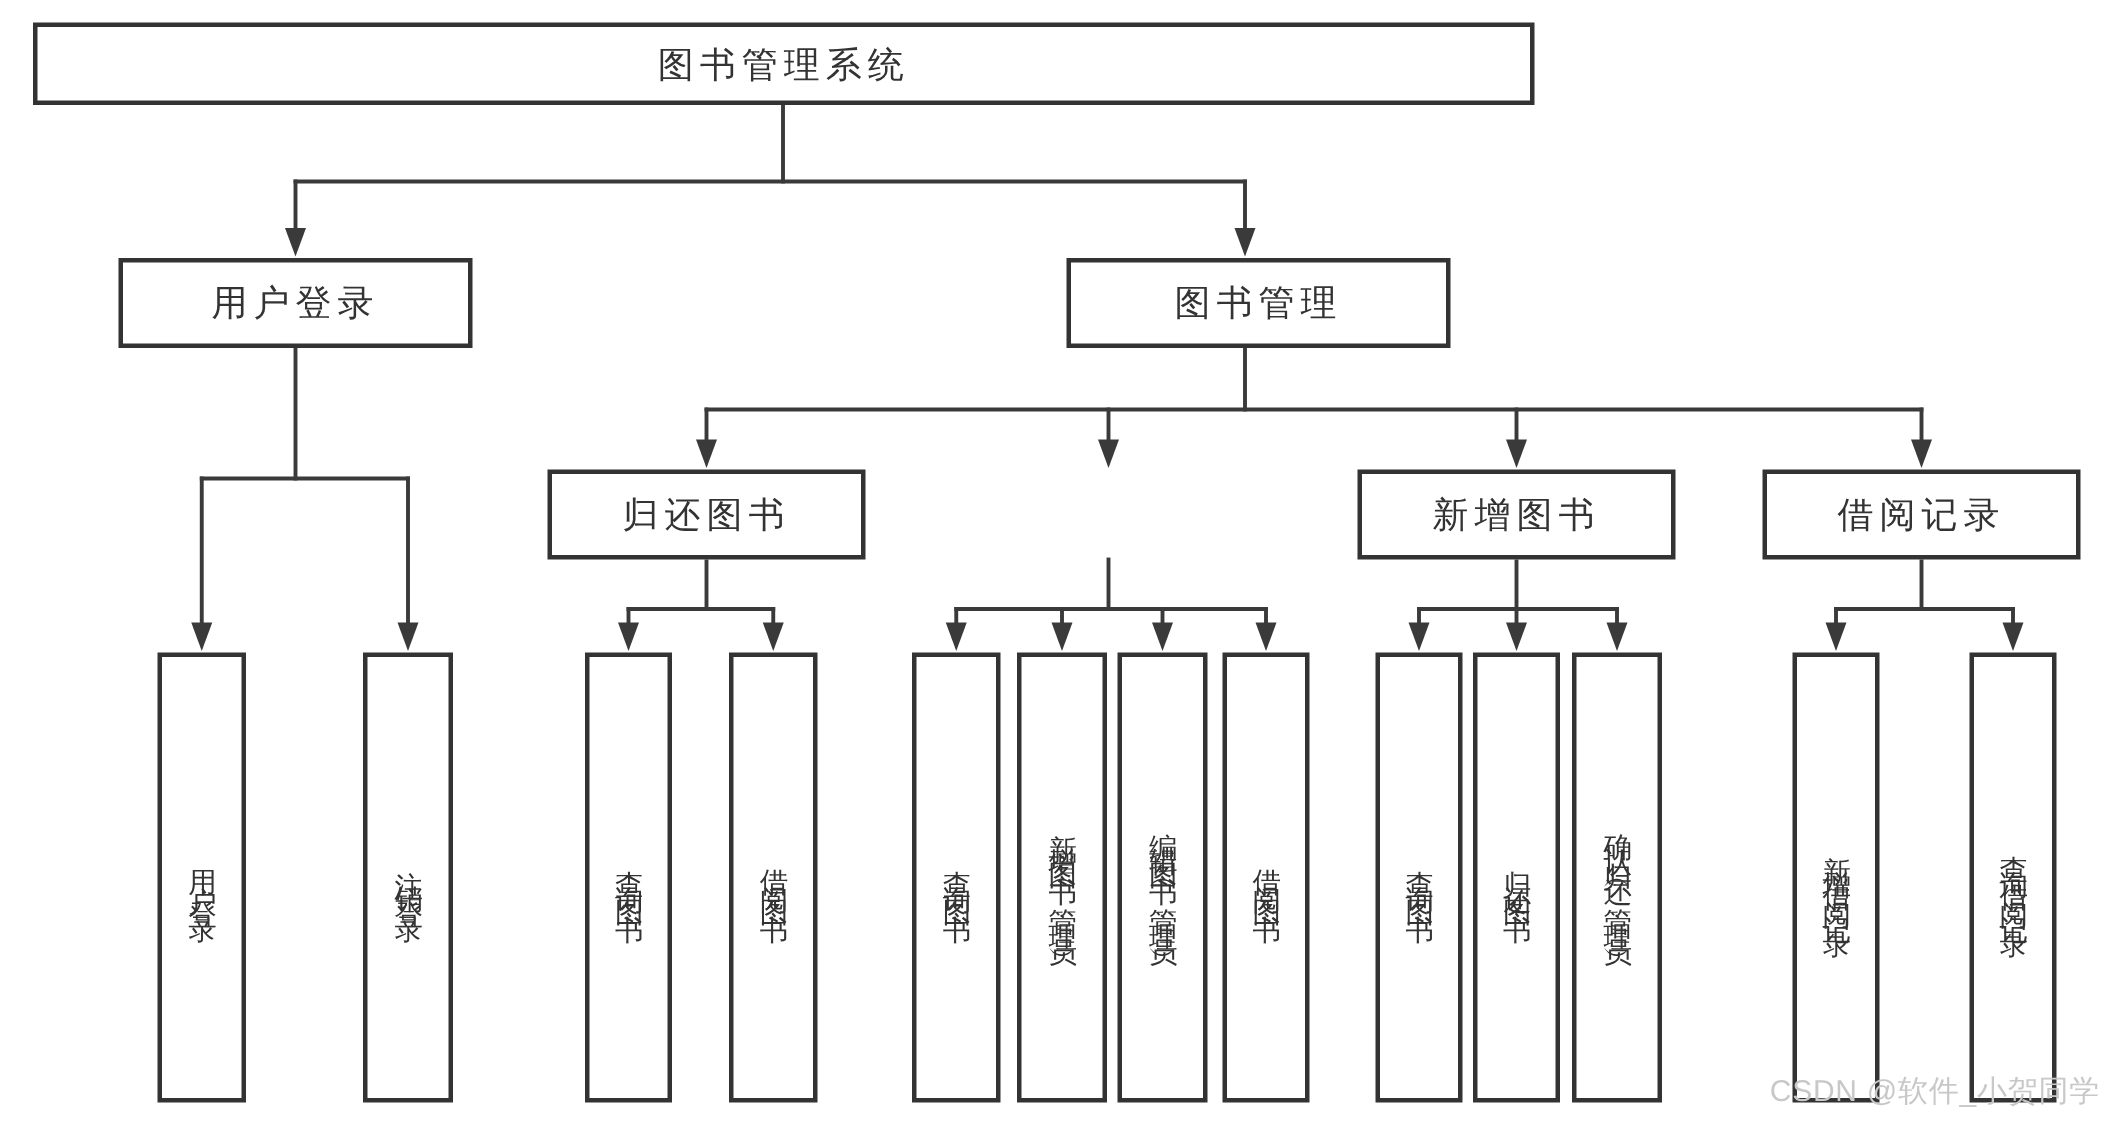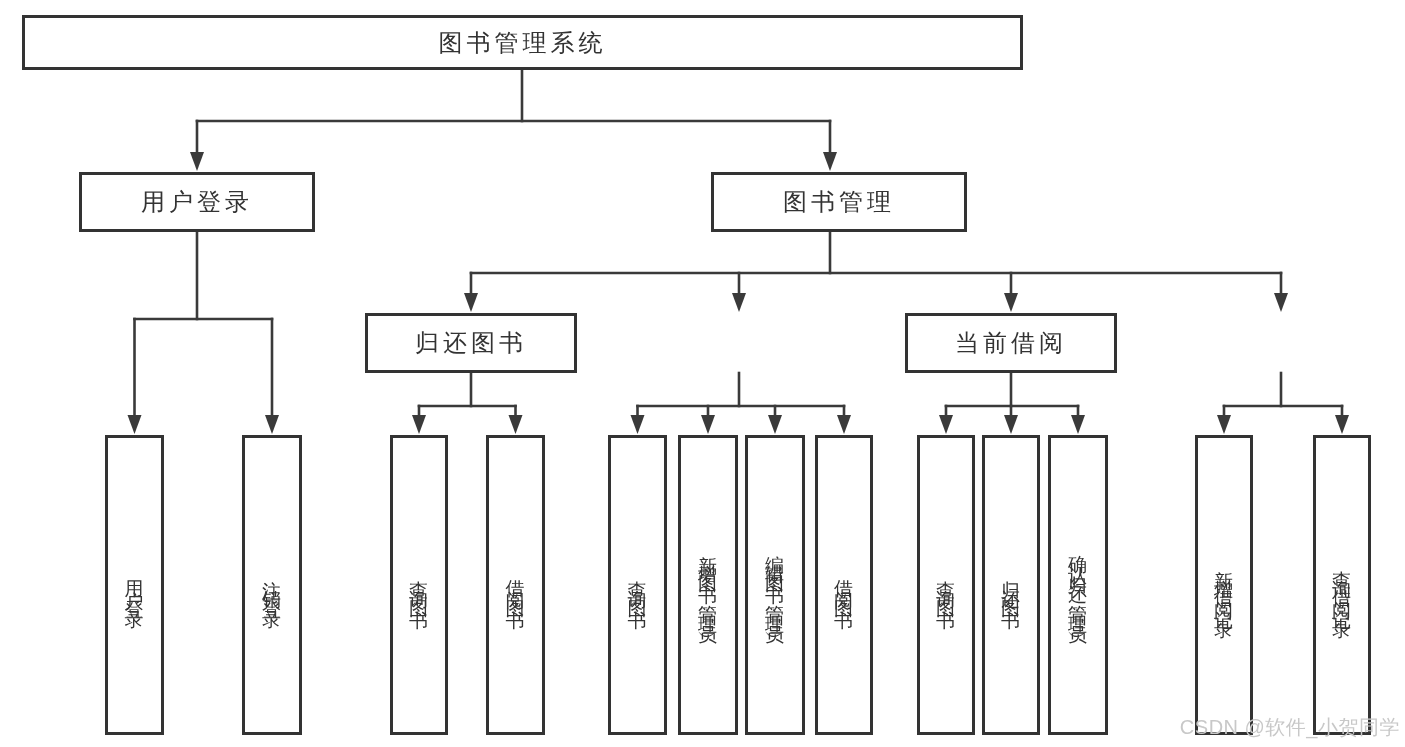--- a/index.html
+++ b/index.html
@@ -131,21 +131,24 @@
     <span class="lbl">用户登录</span>
   </div>
   <div class="node h" style="left:711px; top:172px; width:256px; height:60px;">
     <span class="lbl">图书管理</span>
   </div>
 
   <div class="node h" style="left:365px; top:313px; width:212px; height:60px;">
     <span class="lbl">归还图书</span>
   </div>
   <div class="node h" style="left:905px; top:313px; width:212px; height:60px;">
-    <span class="lbl">当前借阅</span>
+    <span class="lbl">新增图书</span>
+  </div>
+  <div class="node h" style="left:1175px; top:313px; width:212px; height:60px;">
+    <span class="lbl">借阅记录</span>
   </div>
 
   <div class="node v" style="left:105px; top:435px; width:59px; height:300px;">
     <span class="lbl">用户登录</span>
   </div>
   <div class="node v" style="left:242px; top:435px; width:60px; height:300px;">
     <span class="lbl">注销登录</span>
   </div>
 
   <div class="node v" style="left:390px; top:435px; width:58px; height:300px;">

